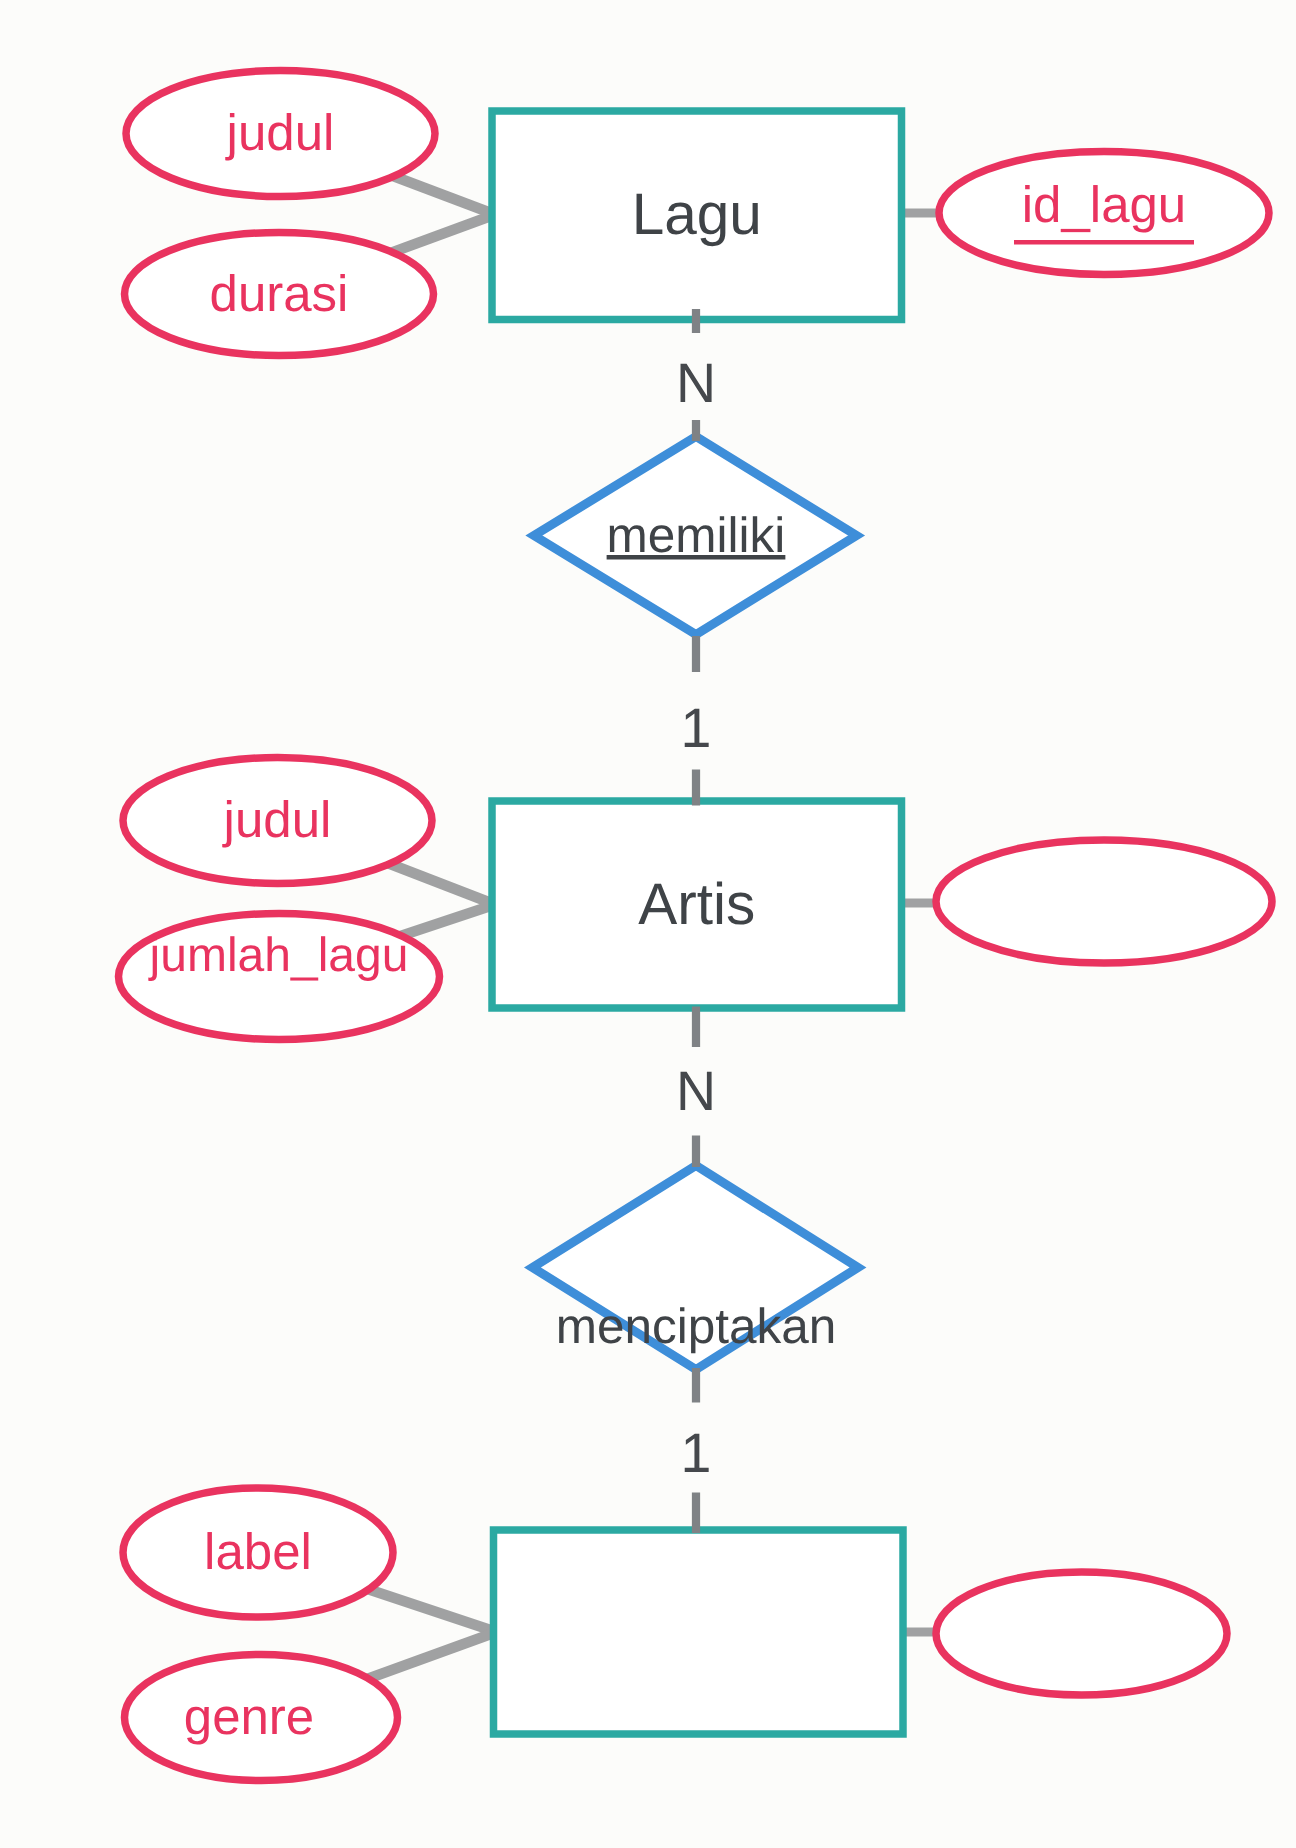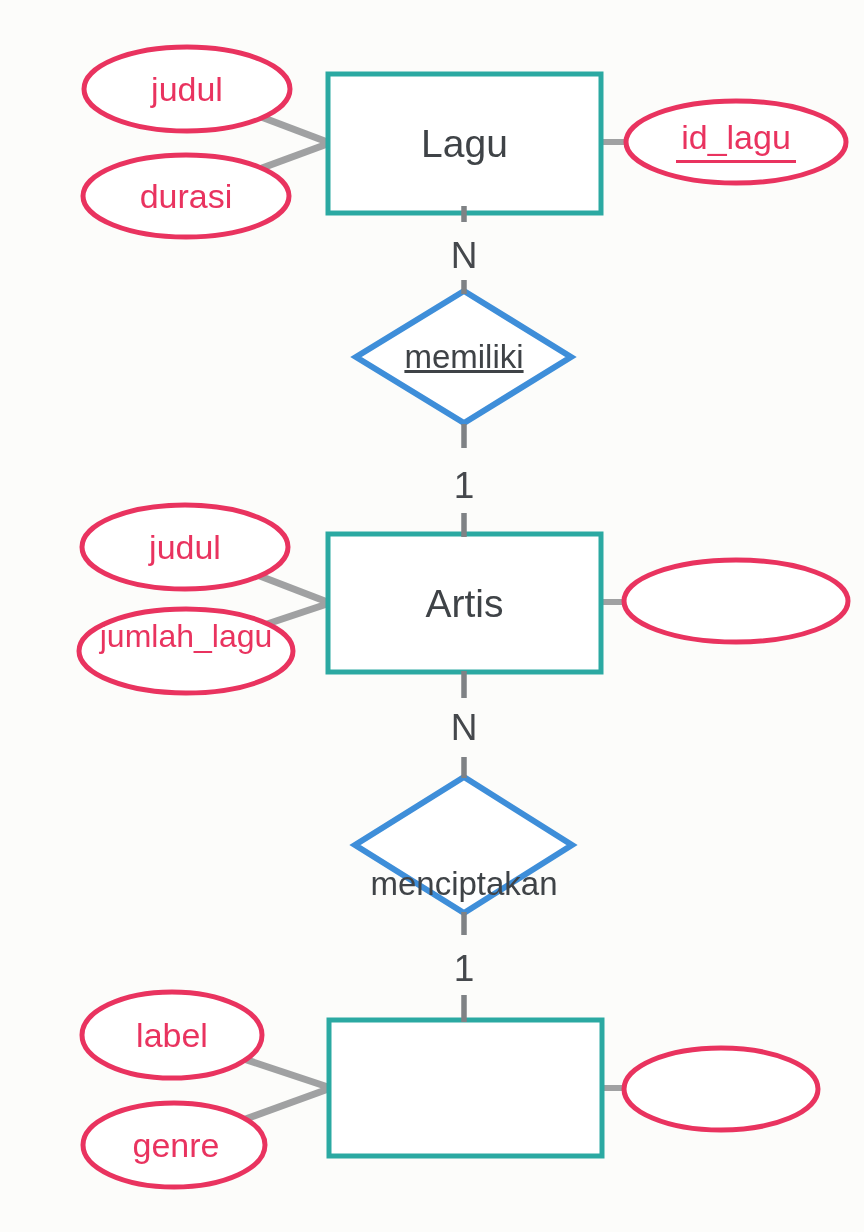--- a/index.html
+++ b/index.html
@@ -95,15 +95,15 @@
 
   <div class="lbl attr-lbl" style="left:53px;  top:525px; width:200px; height:44px;">judul</div>
   <div class="lbl attr-lbl attr-sm" style="left:39px; top:614px; width:230px; height:44px;">jumlah_lagu</div>
   <div class="lbl entity-lbl" style="left:302px; top:581px; width:261px; height:45px;">Artis</div>
 
   <div class="lbl card-lbl" style="left:407px; top:706px; width:50px; height:44px;">N</div>
   <div class="lbl rel-lbl" style="left:322px; top:862px; width:220px; height:44px;">menciptakan</div>
   <div class="lbl card-lbl" style="left:407px; top:947px; width:50px; height:44px;">1</div>
 
   <div class="lbl attr-lbl" style="left:40px;  top:1013px; width:200px; height:44px;">label</div>
-  <div class="lbl attr-lbl" style="left:44px;  top:1123px; width:200px; height:44px;">genre</div>
+  <div class="lbl attr-lbl" style="left:34px;  top:1123px; width:200px; height:44px;">genre</div>
 
 </div>
 
 </body></html>

